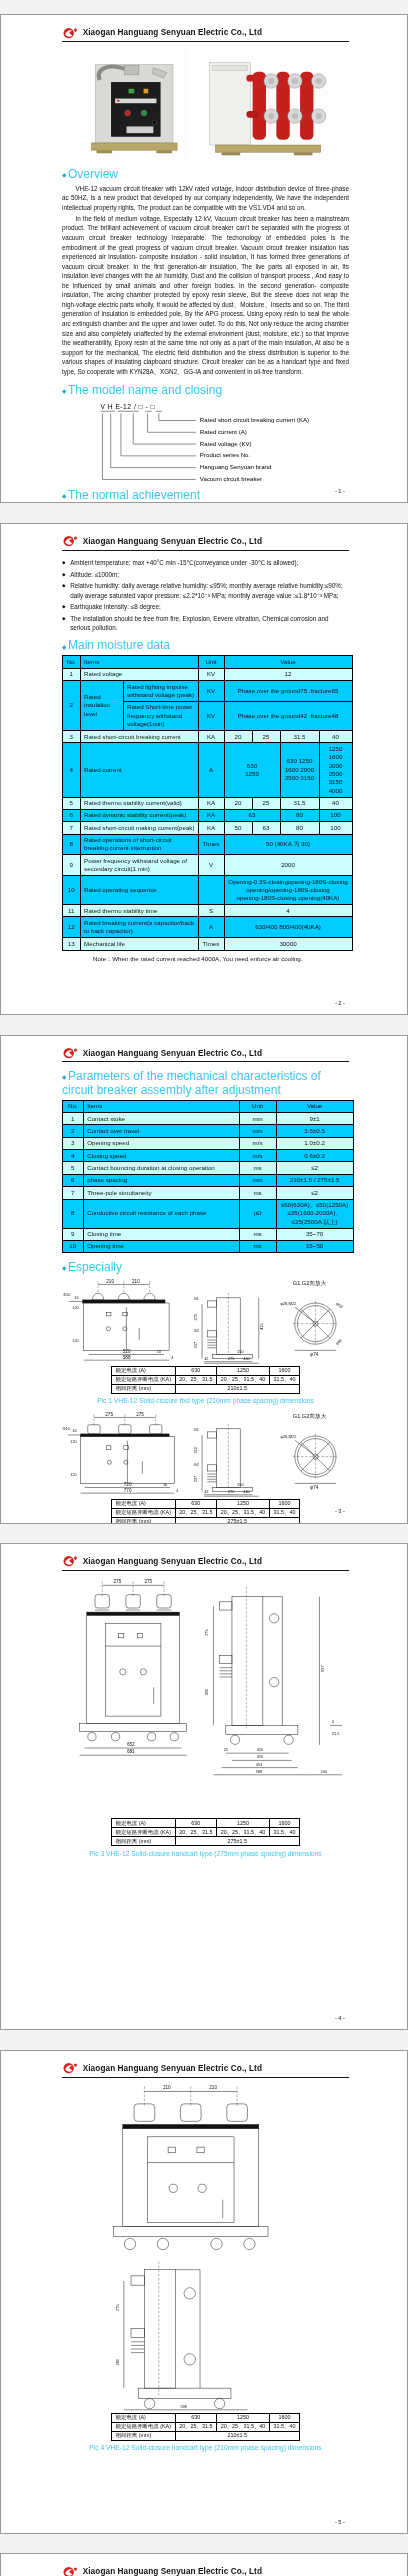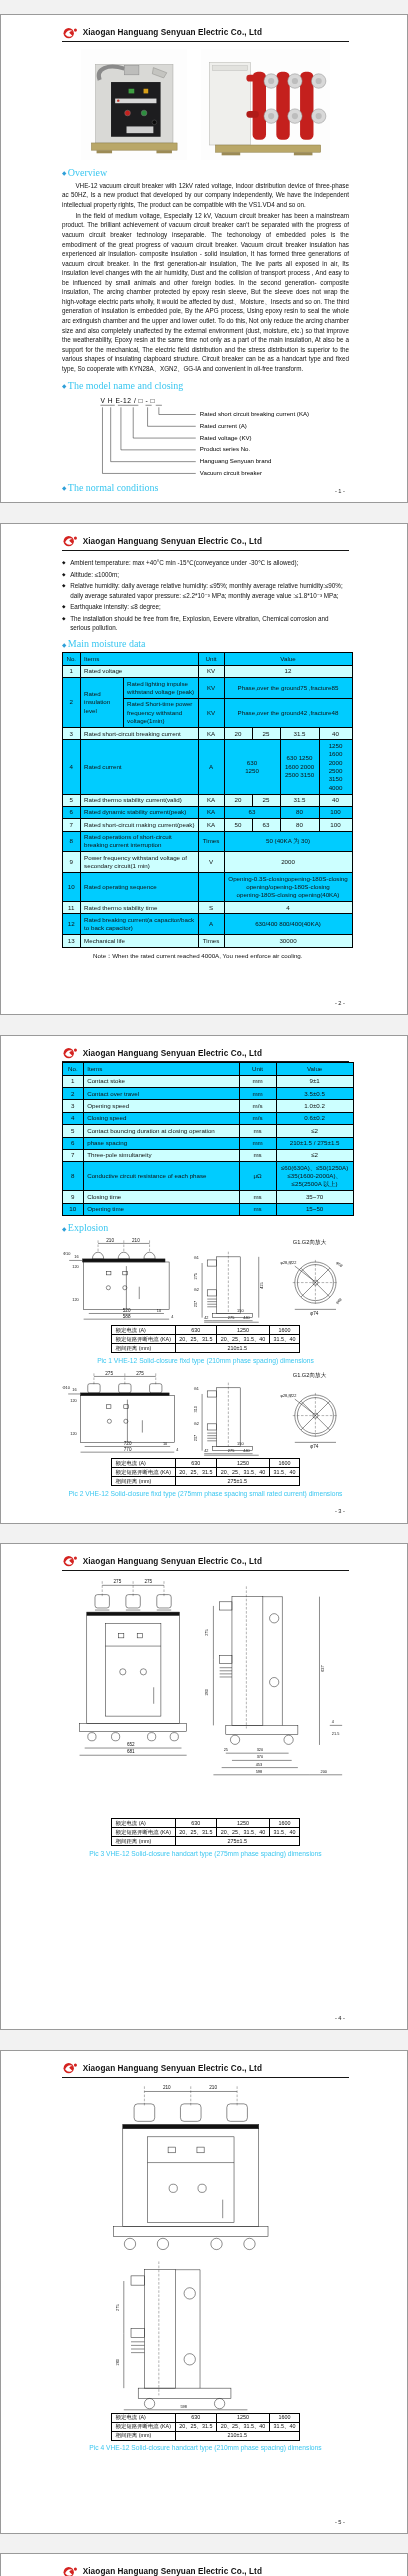--- a/index.html
+++ b/index.html
@@ -1,21 +1,21 @@
 <!DOCTYPE html>
 <html style="font-size:8.2px"><head>
 <meta charset="utf-8">
 <style>
   html,body{margin:0;padding:0;background:#f2f2f2;}
   body{font-family:"Liberation Sans","DejaVu Sans",sans-serif;color:#111;width:409px;padding-top:14.4px;padding-bottom:31px;box-sizing:border-box;}
   .page{width:408px;box-sizing:border-box;background:#fff;border:0.5px solid #9a9a9a;margin:0 0 19.6px 0;position:relative;overflow:hidden;padding:0 58px 0 61px;}
   .page-header{display:flex;align-items:center;gap:5.2px;padding-top:11.3px;padding-bottom:2.1px;border-bottom:1px solid #151515;}
   .company{font-size:8.2px;font-weight:bold;letter-spacing:0.1px;}
   .page-footer{position:absolute;right:62px;bottom:8.2px;font-size:5.7px;color:#222;}
-  .sh{color:#3cc7f0;font-size:10px;margin:6.2px 0 3.1px 0;font-family:Liberation Serif, serif;}
+  .sh{color:#3cc7f0;font-size:12px;margin:6.2px 0 3.1px 0;}
   .sh::before{content:"◆ ";color:#2f9fd8;font-size:5.7px;vertical-align:0.5px;}
   .para{font-size:6.3px;line-height:1.52;text-align:justify;text-indent:13.4px;margin:1.5px 0;}
   .bl{display:flex;gap:4.6px;font-size:6.3px;line-height:1.45;margin:2.6px 0;}
   .bl::before{content:"◆";font-size:4.6px;margin-top:2.1px;color:#111;}
   .photos{display:flex;gap:14.4px;justify-content:center;margin:7.2px 0 2.1px 0;}
   .t1{border-collapse:collapse;width:100%;font-size:6.2px;text-align:center;border:1px solid #000;table-layout:fixed;}
   .t1 td{border:0.5px solid #000;border-top:1px solid #a8c405;padding:1.5px 2.1px;line-height:1.35;overflow:hidden;}
   .t1 tr.hd td{background:#00ccff;border-top:0.5px solid #000;}
   .t1 tr.c td{background:#00ccff;}
   .t1 tr.p td{background:#ccffff;}
@@ -112,21 +112,21 @@
     <polyline points="84,26 84,132 250,132" class="ln"></polyline>
     <polyline points="68,26 68,155 250,155" class="ln"></polyline>
     <text x="258" y="43" font-size="12">Rated short circuit breaking current (KA)</text>
     <text x="258" y="66" font-size="12">Rated current (A)</text>
     <text x="258" y="89" font-size="12">Rated voltage (KV)</text>
     <text x="258" y="112" font-size="12">Product series No.</text>
     <text x="258" y="135" font-size="12">Hanguang Senyuan brand</text>
     <text x="258" y="158" font-size="12">Vacuum circuit breaker</text>
   </svg>
 
-  <div class="sh">The normal conditions</div>
+  <div class="sh">The normal achievement</div>
   <div class="page-footer">- 1 -</div>
 </div>
 
 <div class="page" style="height:492px;">
   <div class="page-header">
     <svg width="15.5" height="12.4" viewBox="0 0 30 24">
       <circle cx="13" cy="12" r="10" fill="#d42320"></circle>
       <path d="M6,14 q6,-11 15,-6 q-5,-1 -7,3 l6,6 q-8,5 -14,-3 z" fill="#ffffff"></path>
       <circle cx="26" cy="6" r="3" fill="#d42320"></circle>
     </svg>
@@ -274,20 +274,21 @@
 <div class="page" style="height:489px;">
   <div class="page-header">
     <svg width="15.5" height="12.4" viewBox="0 0 30 24">
       <circle cx="13" cy="12" r="10" fill="#d42320"></circle>
       <path d="M6,14 q6,-11 15,-6 q-5,-1 -7,3 l6,6 q-8,5 -14,-3 z" fill="#ffffff"></path>
       <circle cx="26" cy="6" r="3" fill="#d42320"></circle>
     </svg>
     <span class="company">Xiaogan Hanguang Senyuan Electric Co., Ltd</span>
   </div>
 
+  <div class="sh">Parameters of the mechanical characteristics of circuit breaker assembly after adjustment</div>
   <table class="t1">
     <colgroup>
         <col style="width:20.6px">
         <col style="width:156px">
         <col style="width:37px">
         <col style="width:77px">
       </colgroup>
     <tbody>
         <tr class="hd">
       <td>No.</td>
@@ -352,21 +353,21 @@
         </tr>
     <tr class="c">
           <td>10</td>
           <td class="lft">Opening time</td>
           <td>ms</td>
           <td>15~50</td>
         </tr>
   </tbody>
     </table>
 
-  <div class="sh">Explosion</div>
+  <div class="sh">Especially</div>
 
   <svg class="drawing" width="291" height="87" viewBox="0 0 565 168">
     <line x1="70" y1="8" x2="70" y2="30" class="dash"></line>
       <line x1="120" y1="8" x2="120" y2="30" class="dash"></line>
       <line x1="170" y1="8" x2="170" y2="30" class="dash"></line>
     <line x1="70" y1="14" x2="170" y2="14" class="ln"></line>
     <text x="86" y="11" class="dm">210</text>
     <text x="136" y="11" class="dm">210</text>
     <path d="M59,44 a11,13 0 0 1 22,0 z" class="ln"></path>
       <path d="M109,44 a11,13 0 0 1 22,0 z" class="ln"></path>

